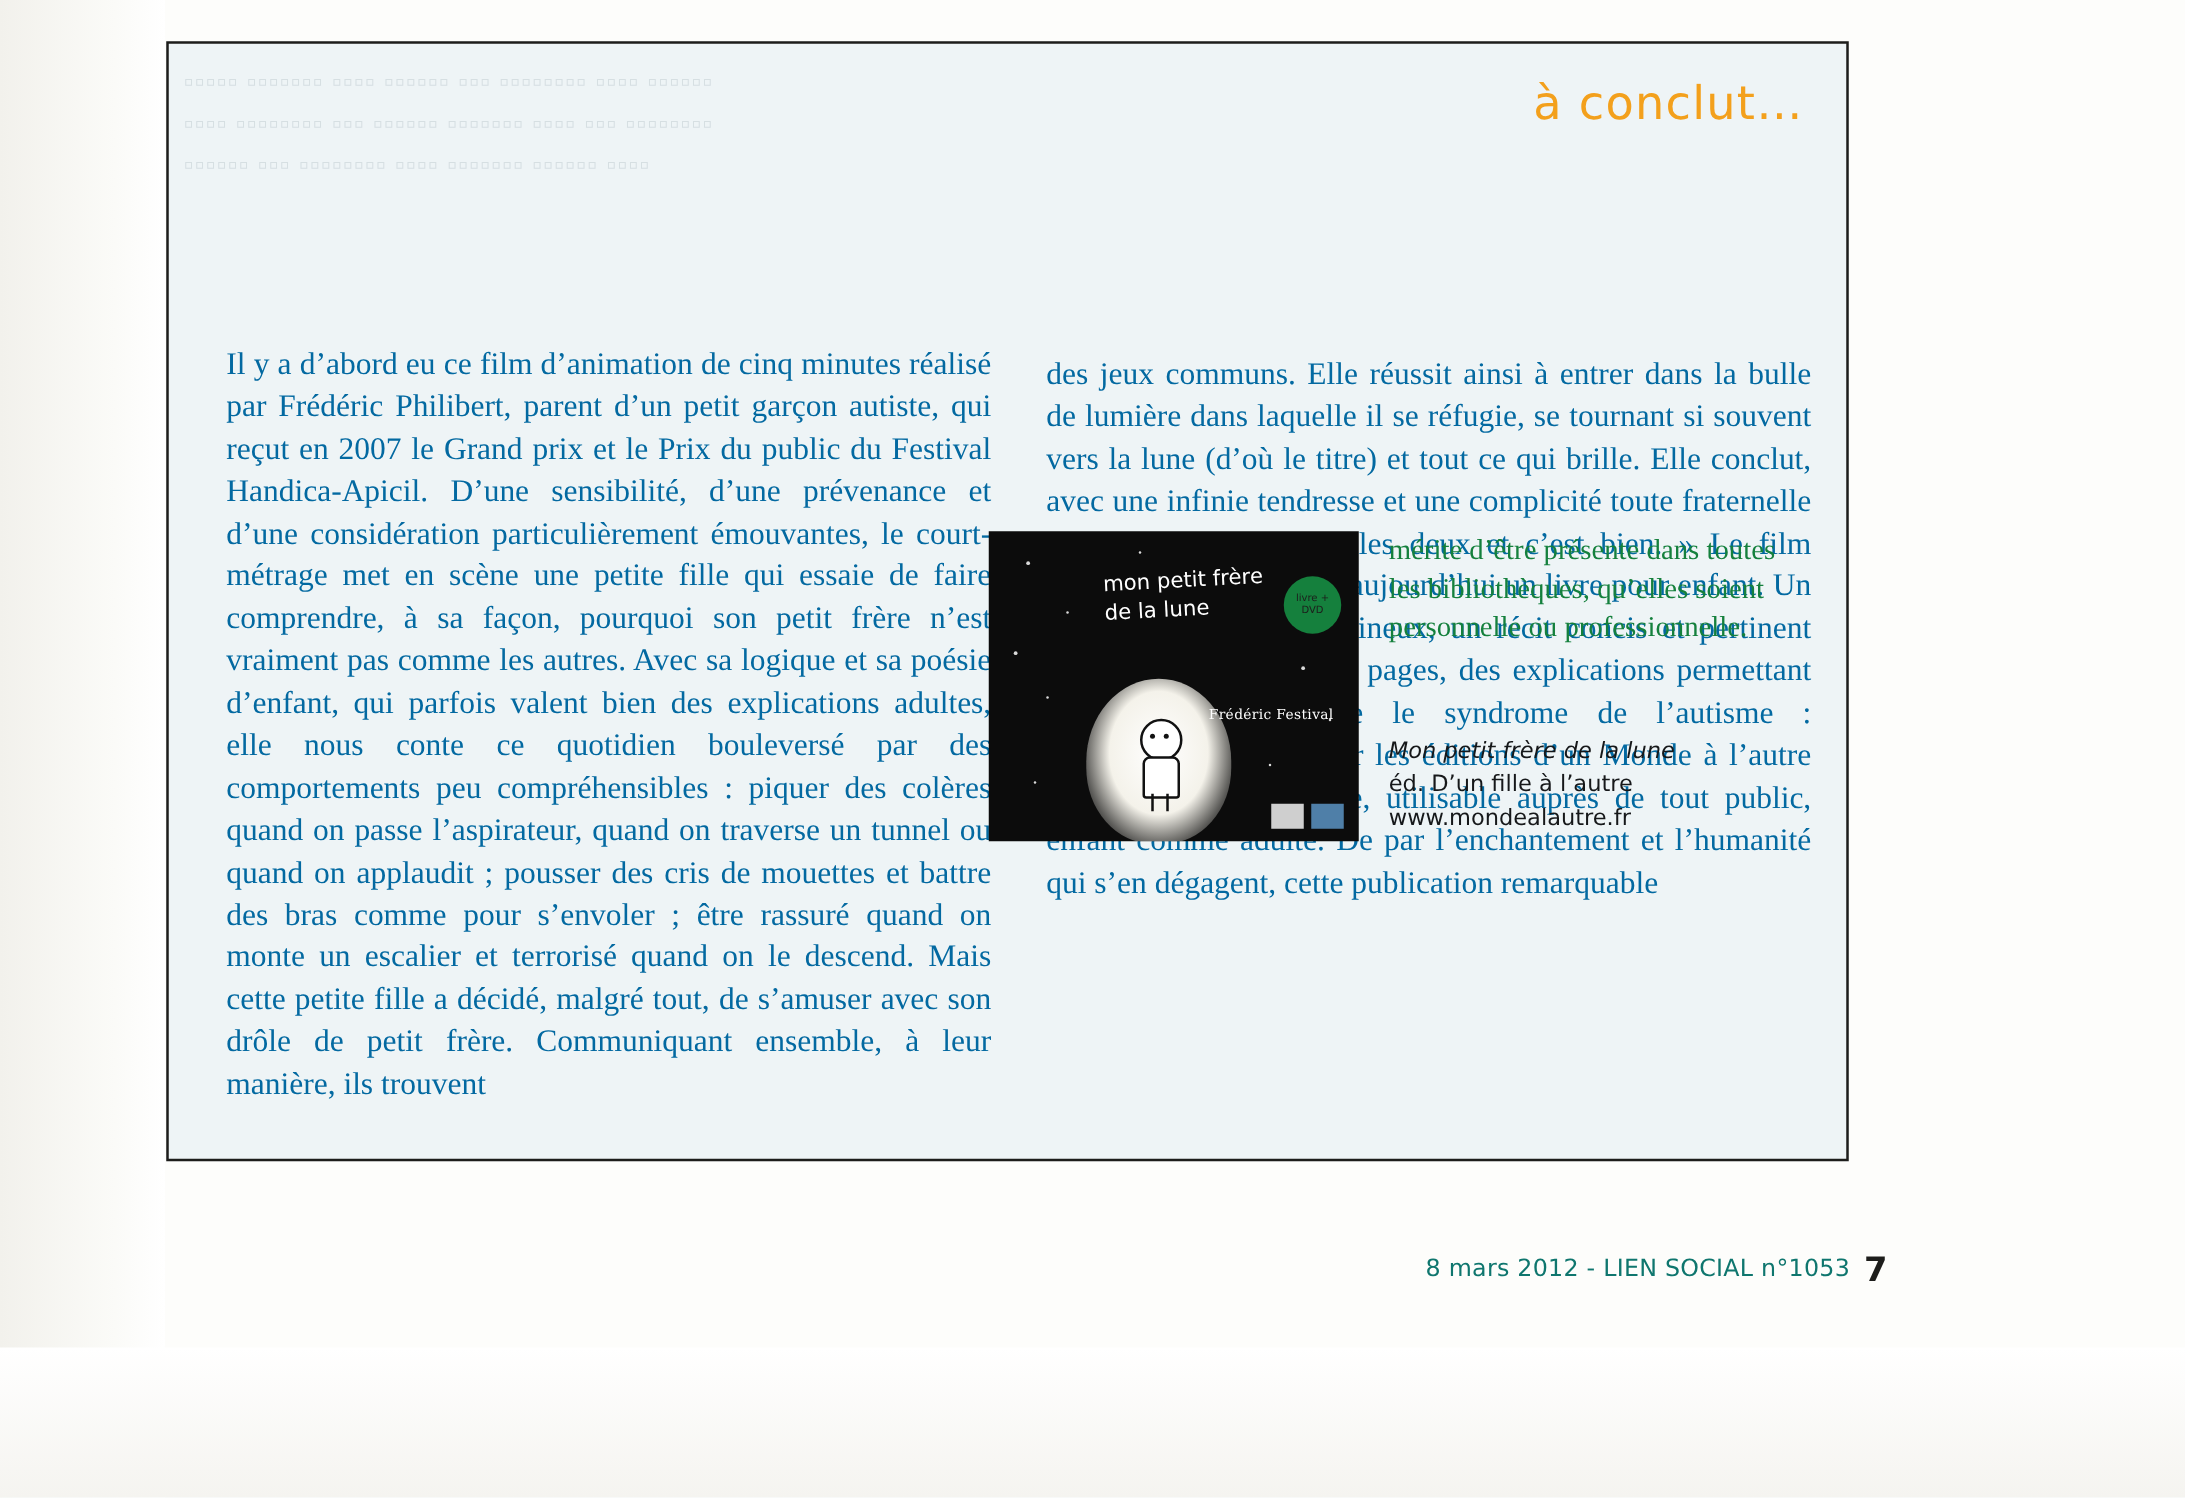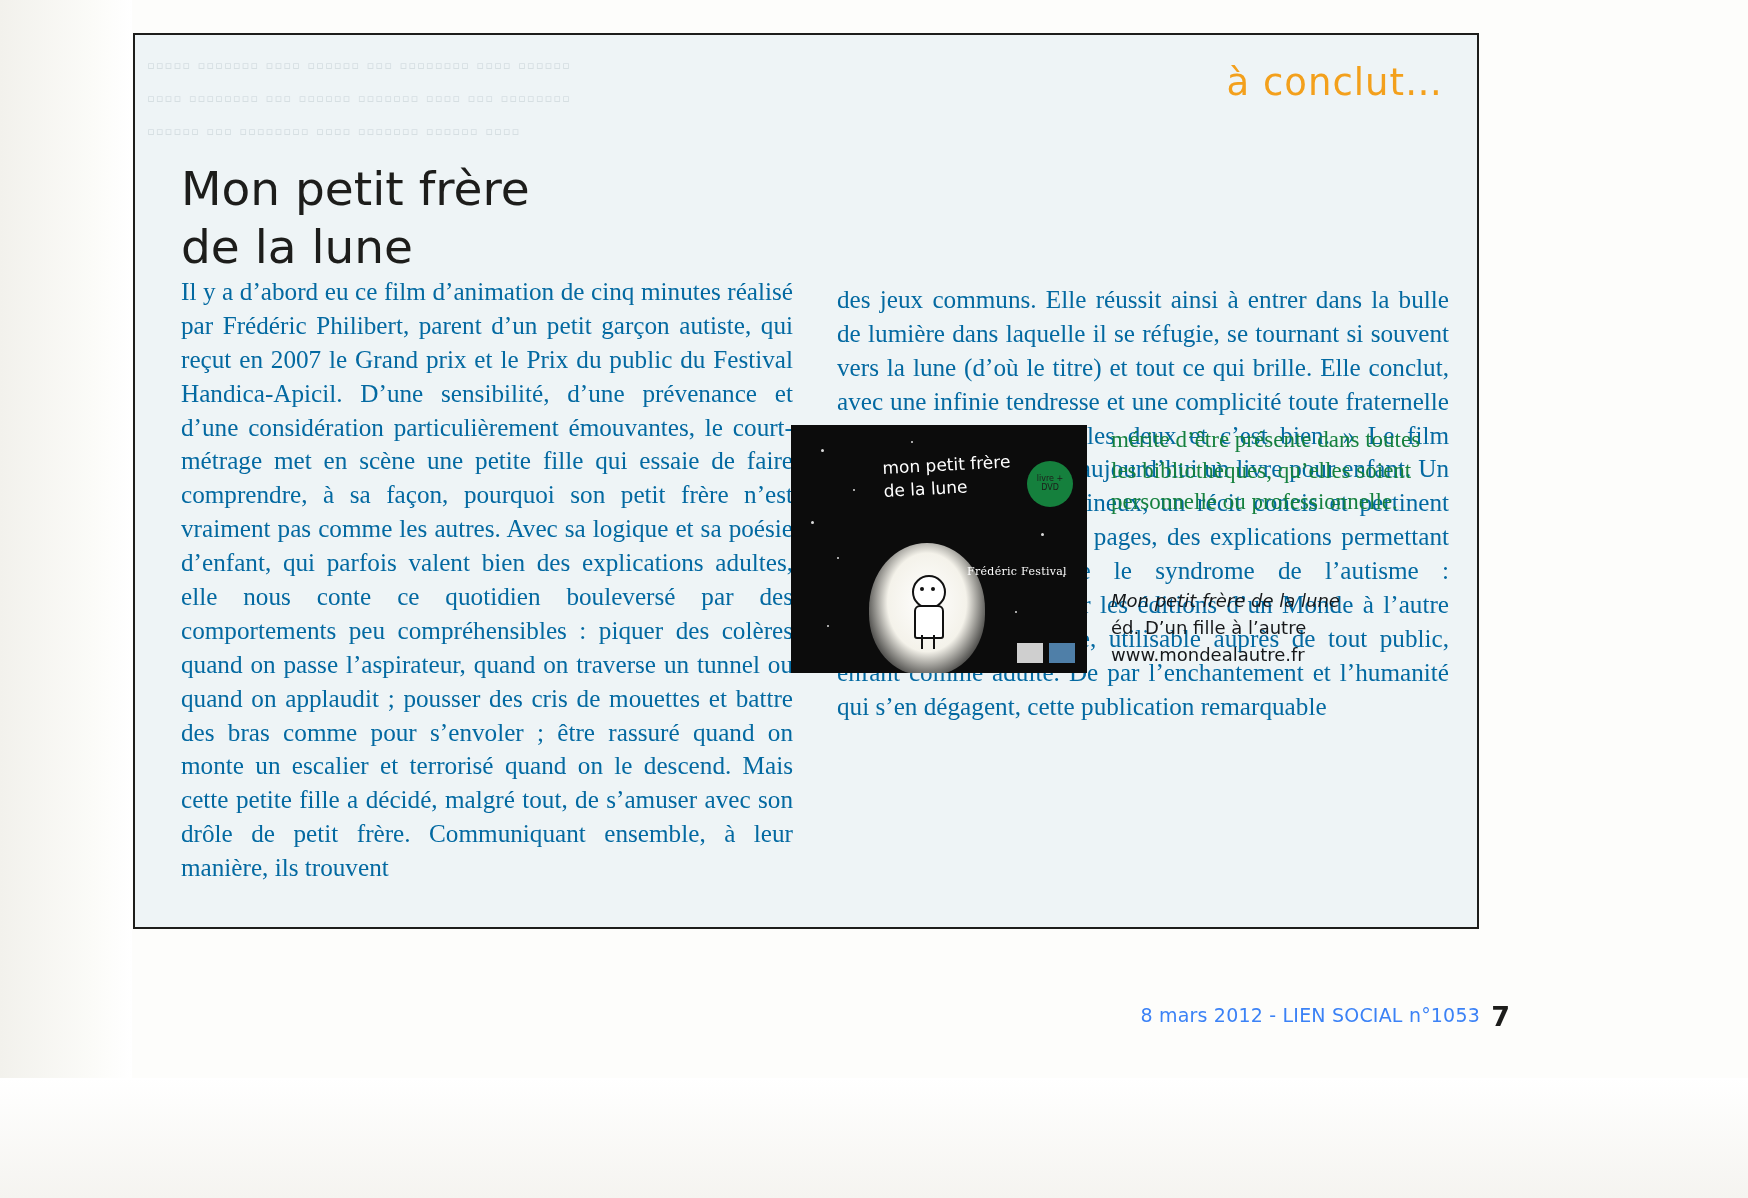--- a/index.html
+++ b/index.html
@@ -228,21 +228,21 @@
     line-height: 1.5;
     color: #16181a;
   }
   .credits .it { font-style: italic; }
   .footer {
     position: absolute;
     right: 268px;
     bottom: 172px;
     font-family: "DejaVu Sans", sans-serif;
     font-size: 19px;
-    color: #3b82f6;
+    color: #0f766e;
     letter-spacing: .2px;
     white-space: nowrap;
   }
   .page-number {
     position: absolute;
     right: 238px;
     bottom: 166px;
     font-family: "DejaVu Sans", sans-serif;
     font-size: 27px;
     font-weight: 700;
@@ -273,24 +273,20 @@
   <div class="article-box">
 
     <div class="bleed">
       ▫▫▫▫▫ ▫▫▫▫▫▫▫ ▫▫▫▫ ▫▫▫▫▫▫ ▫▫▫ ▫▫▫▫▫▫▫▫ ▫▫▫▫ ▫▫▫▫▫▫<br>
       ▫▫▫▫ ▫▫▫▫▫▫▫▫ ▫▫▫ ▫▫▫▫▫▫ ▫▫▫▫▫▫▫ ▫▫▫▫ ▫▫▫ ▫▫▫▫▫▫▫▫<br>
       ▫▫▫▫▫▫ ▫▫▫ ▫▫▫▫▫▫▫▫ ▫▫▫▫ ▫▫▫▫▫▫▫ ▫▫▫▫▫▫ ▫▫▫▫
     </div>
 
     <div class="kicker">à conclut…</div>
 
-    <h1 class="headline">
-      <span style="white-space:pre-line">Mon petit frère
-de la lune</span>
-    </h1>
 
     <div class="columns">
       <div class="col col-left">
         <p>Il y a d’abord eu ce film d’animation de cinq minutes réalisé par Frédéric Philibert, parent d’un petit garçon autiste, qui reçut en 2007 le Grand prix et le Prix du public du Festival Handica-Apicil. D’une sensibilité, d’une prévenance et d’une considération particulièrement émouvantes, le court-métrage met en scène une petite fille qui essaie de faire comprendre, à sa façon, pourquoi son petit frère n’est vraiment pas comme les autres. Avec sa logique et sa poésie d’enfant, qui parfois valent bien des explications adultes, elle nous conte ce quotidien bouleversé par des comportements peu compréhensibles : piquer des colères quand on passe l’aspirateur, quand on traverse un tunnel ou quand on applaudit ; pousser des cris de mouettes et battre des bras comme pour s’envoler ; être rassuré quand on monte un escalier et terrorisé quand on le descend. Mais cette petite fille a décidé, malgré tout, de s’amuser avec son drôle de petit frère. Communiquant ensemble, à leur manière, ils trouvent</p>
       </div>
       <div class="col col-right">
         <p>des jeux communs. Elle réussit ainsi à entrer dans la bulle de lumière dans laquelle il se réfugie, se tournant si souvent vers la lune (d’où le titre) et tout ce qui brille. Elle conclut, avec une infinie tendresse et une complicité toute fraternelle : « Et là, on est tous les deux et c’est bien. » Le film d’animation est devenu aujourd’hui un livre pour enfant. Un dessin dépouillé et lumineux, un récit concis et pertinent avec, dans les dernières pages, des explications permettant de mieux comprendre le syndrome de l’autisme : l’album/DVD publié par les éditions d’un Monde à l’autre est une petite merveille, utilisable auprès de tout public, enfant comme adulte. De par l’enchantement et l’humanité qui s’en dégagent, cette publication remarquable</p>
       </div>
     </div>
 

